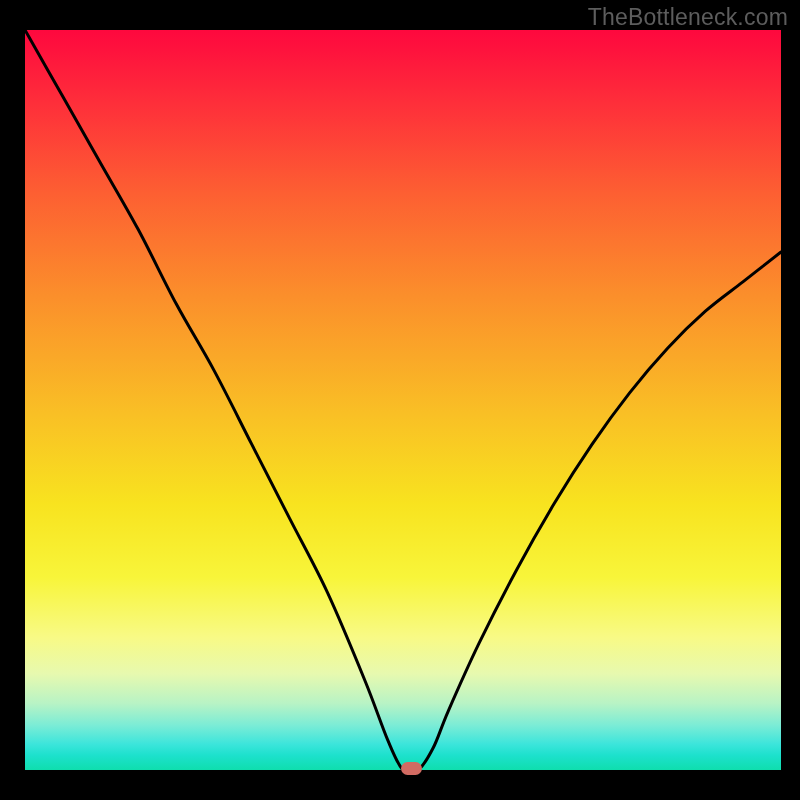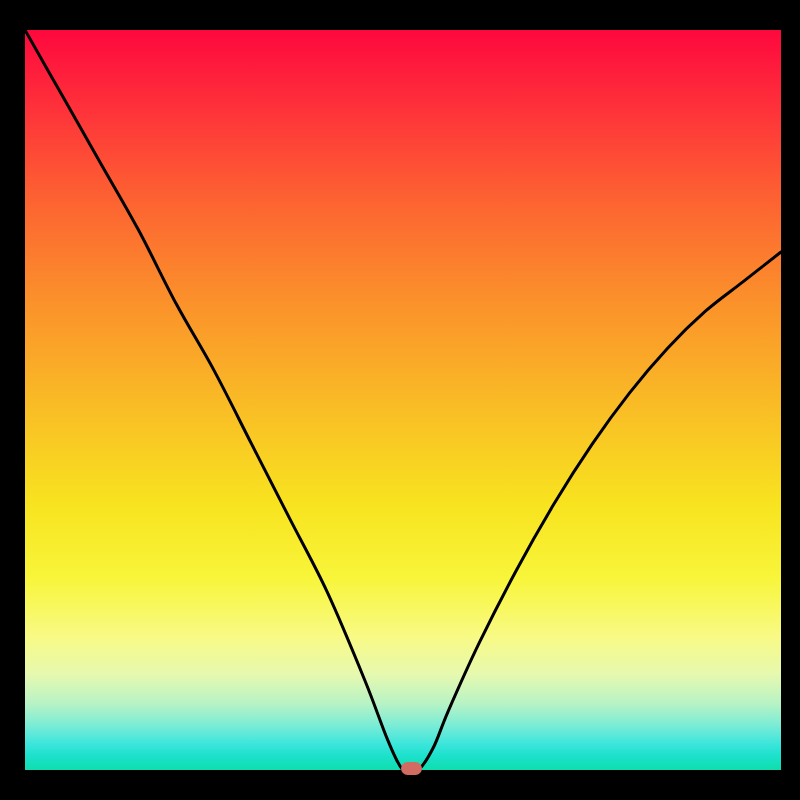--- a/index.html
+++ b/index.html
@@ -68,20 +68,21 @@
     width: 21px;
     height: 13px;
     border-radius: 7px;
     background: #d26b62;
   }
 </style>
 </head>
 <body>
 
 <div class="frame">
+  <div class="watermark">TheBottleneck.com</div>
 
   <div class="plot">
     <div class="gradient"></div>
 
     <svg class="curve" viewBox="0 0 756 740" preserveAspectRatio="none">
       <path d="M 0 0 C 6.300000000000001 11.100000000000003, 25.200000000000003 44.40000000000002, 37.800000000000004 66.60000000000002 C 50.400000000000006 88.80000000000003, 63.00000000000001 111.00000000000004, 75.60000000000001 133.20000000000005 C 88.2 155.40000000000006, 100.79999999999998 176.36666666666673, 113.39999999999999 199.80000000000007 C 126 223.2333333333334, 138.60000000000002 250.3666666666667, 151.20000000000002 273.8 C 163.8 297.23333333333335, 176.4 316.96666666666664, 189 340.4 C 201.6 363.8333333333333, 214.2 389.7333333333333, 226.79999999999998 414.4 C 239.39999999999998 439.06666666666666, 251.99999999999994 463.7333333333333, 264.59999999999997 488.4 C 277.2 513.0666666666666, 289.8 535.2666666666667, 302.40000000000003 562.4 C 315.00000000000006 589.5333333333333, 330.12 626.5333333333334, 340.2 651.2 C 350.28 675.8666666666667, 356.58 695.6, 362.88 710.4 C 369.18 725.1999999999999, 372.96 735.0666666666666, 378 740 C 383.04 744.9333333333334, 388.08 743.7, 393.12 740 C 398.16 736.3, 403.2 727.6666666666666, 408.24 717.8 C 413.28000000000003 707.9333333333333, 415.8 698.0666666666666, 423.36 680.8 C 430.92 663.5333333333333, 442.26 637.6333333333333, 453.59999999999997 614.2 C 464.93999999999994 590.7666666666668, 478.80000000000007 563.6333333333334, 491.40000000000003 540.2 C 504 516.7666666666667, 516.5999999999999 494.5666666666667, 529.1999999999999 473.6 C 541.8 452.6333333333333, 554.4 432.9, 567 414.4 C 579.6 395.9, 592.2 378.63333333333327, 604.8000000000001 362.59999999999997 C 617.4000000000001 346.56666666666666, 630 331.7666666666667, 642.6 318.20000000000005 C 655.2 304.6333333333334, 667.8 292.3, 680.4 281.2 C 693 270.09999999999997, 705.5999999999999 261.46666666666664, 718.1999999999999 251.59999999999997 C 730.8 241.7333333333333, 749.7 226.93333333333334, 756 222" fill="none" stroke="#000" stroke-width="3" stroke-linecap="round" stroke-linejoin="round"></path>
     </svg>
 
     <div class="marker" style="left: 375.56px; top: 732px;"></div>
   </div>

